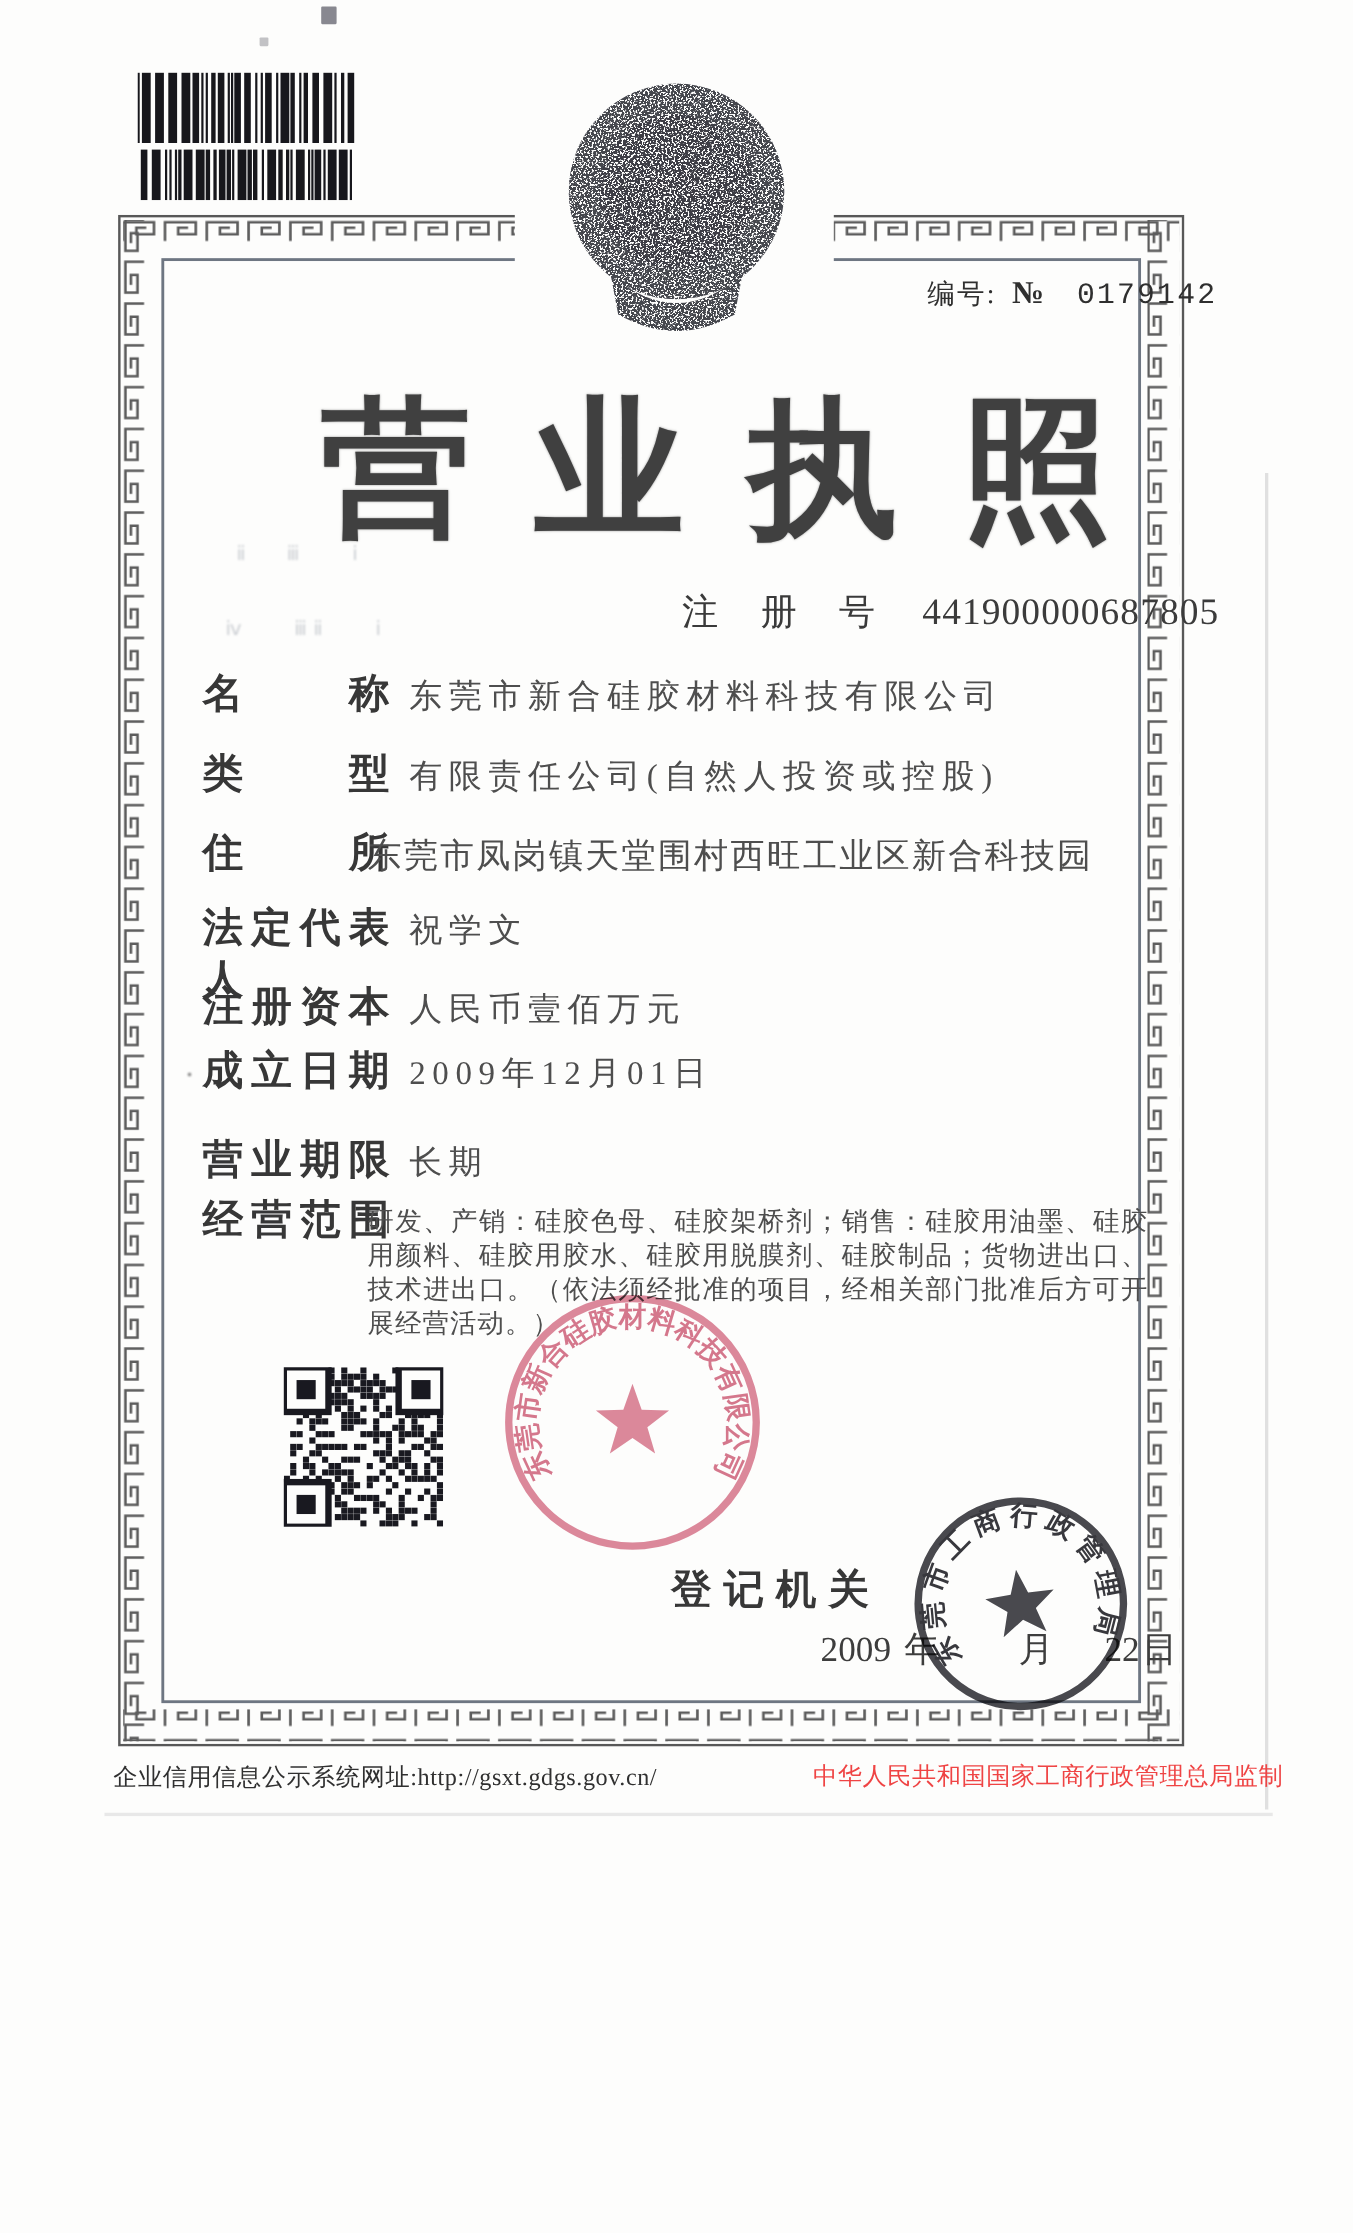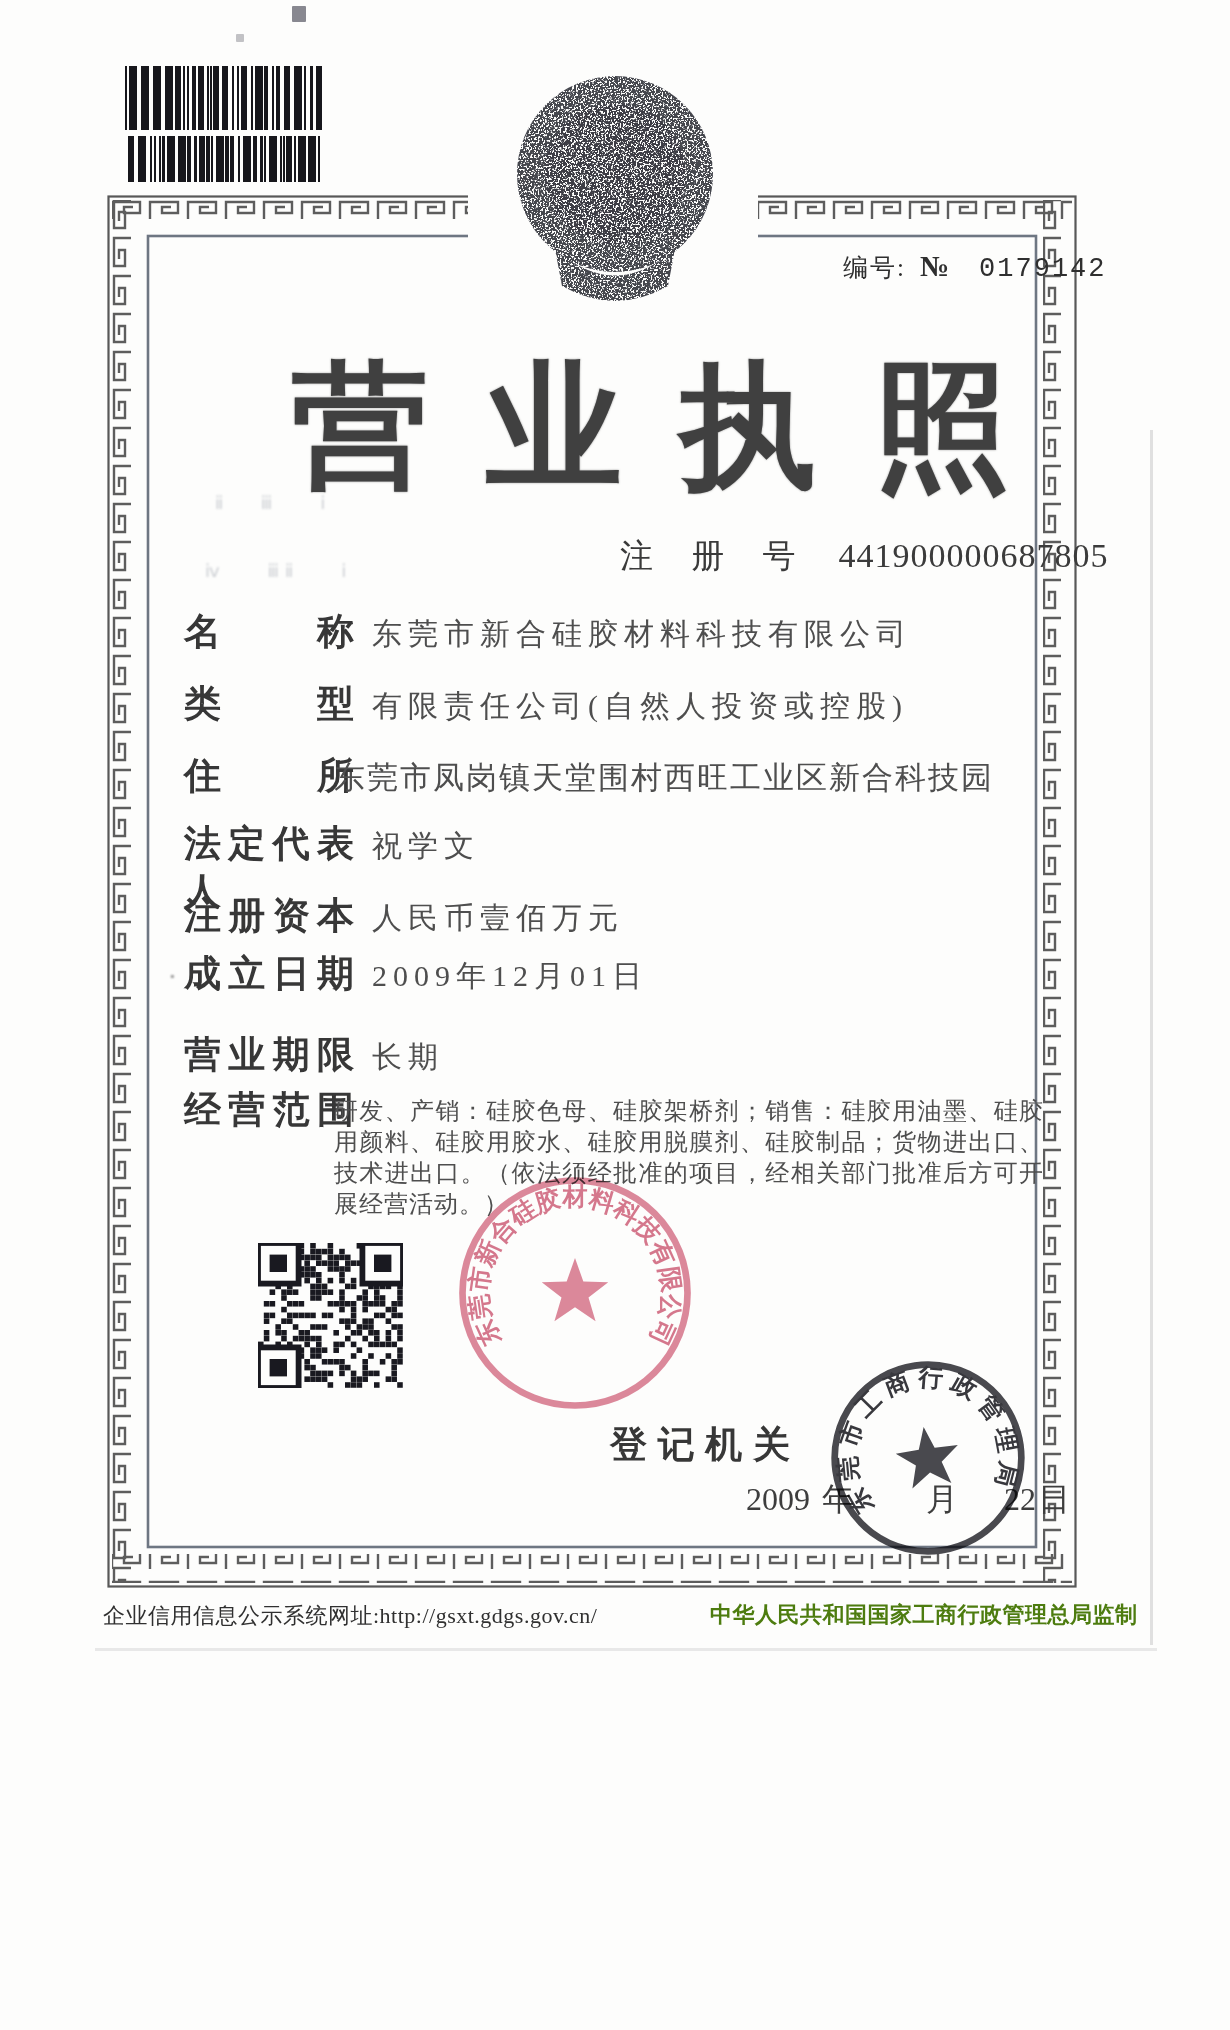--- a/index.html
+++ b/index.html
@@ -61,22 +61,22 @@
     font-weight:600; color:#373737; text-align:justify; text-align-last:justify; }
   .issue-date { position:absolute; left:746px; top:1478px; font-size:32px; color:#3d3d3d;
     white-space:nowrap; }
   .issue-date .yu { margin-left:12px; }
   .issue-date .mu { margin-left:72px; }
   .issue-date .dd { margin-left:46px; }
   .issue-date .du { margin-left:2px; }
   
   .footer-left { position:absolute; left:103px; top:1601px; font-size:22px; color:#303030;
     letter-spacing:.5px; }
-  .footer-right { position:absolute; left:710px; top:1600px; font-size:22px; color:#4d7c0f;
-    font-weight:700; letter-spacing:.5px; }
+  .footer-right { position:absolute; left:739px; top:1600px; font-size:22px; color:#ef4444;
+    font-weight:400; letter-spacing:.5px; }
   .z2 { z-index:2; } .z3 { z-index:3; }
 </style>
 </head>
 <body>
 
 <div id="paper">
 
   <div class="page-edge-r"></div>
   <div class="page-edge-b"></div>
   <span class="speck" style="left:292px;top:6px;width:14px;height:16px;"></span>

